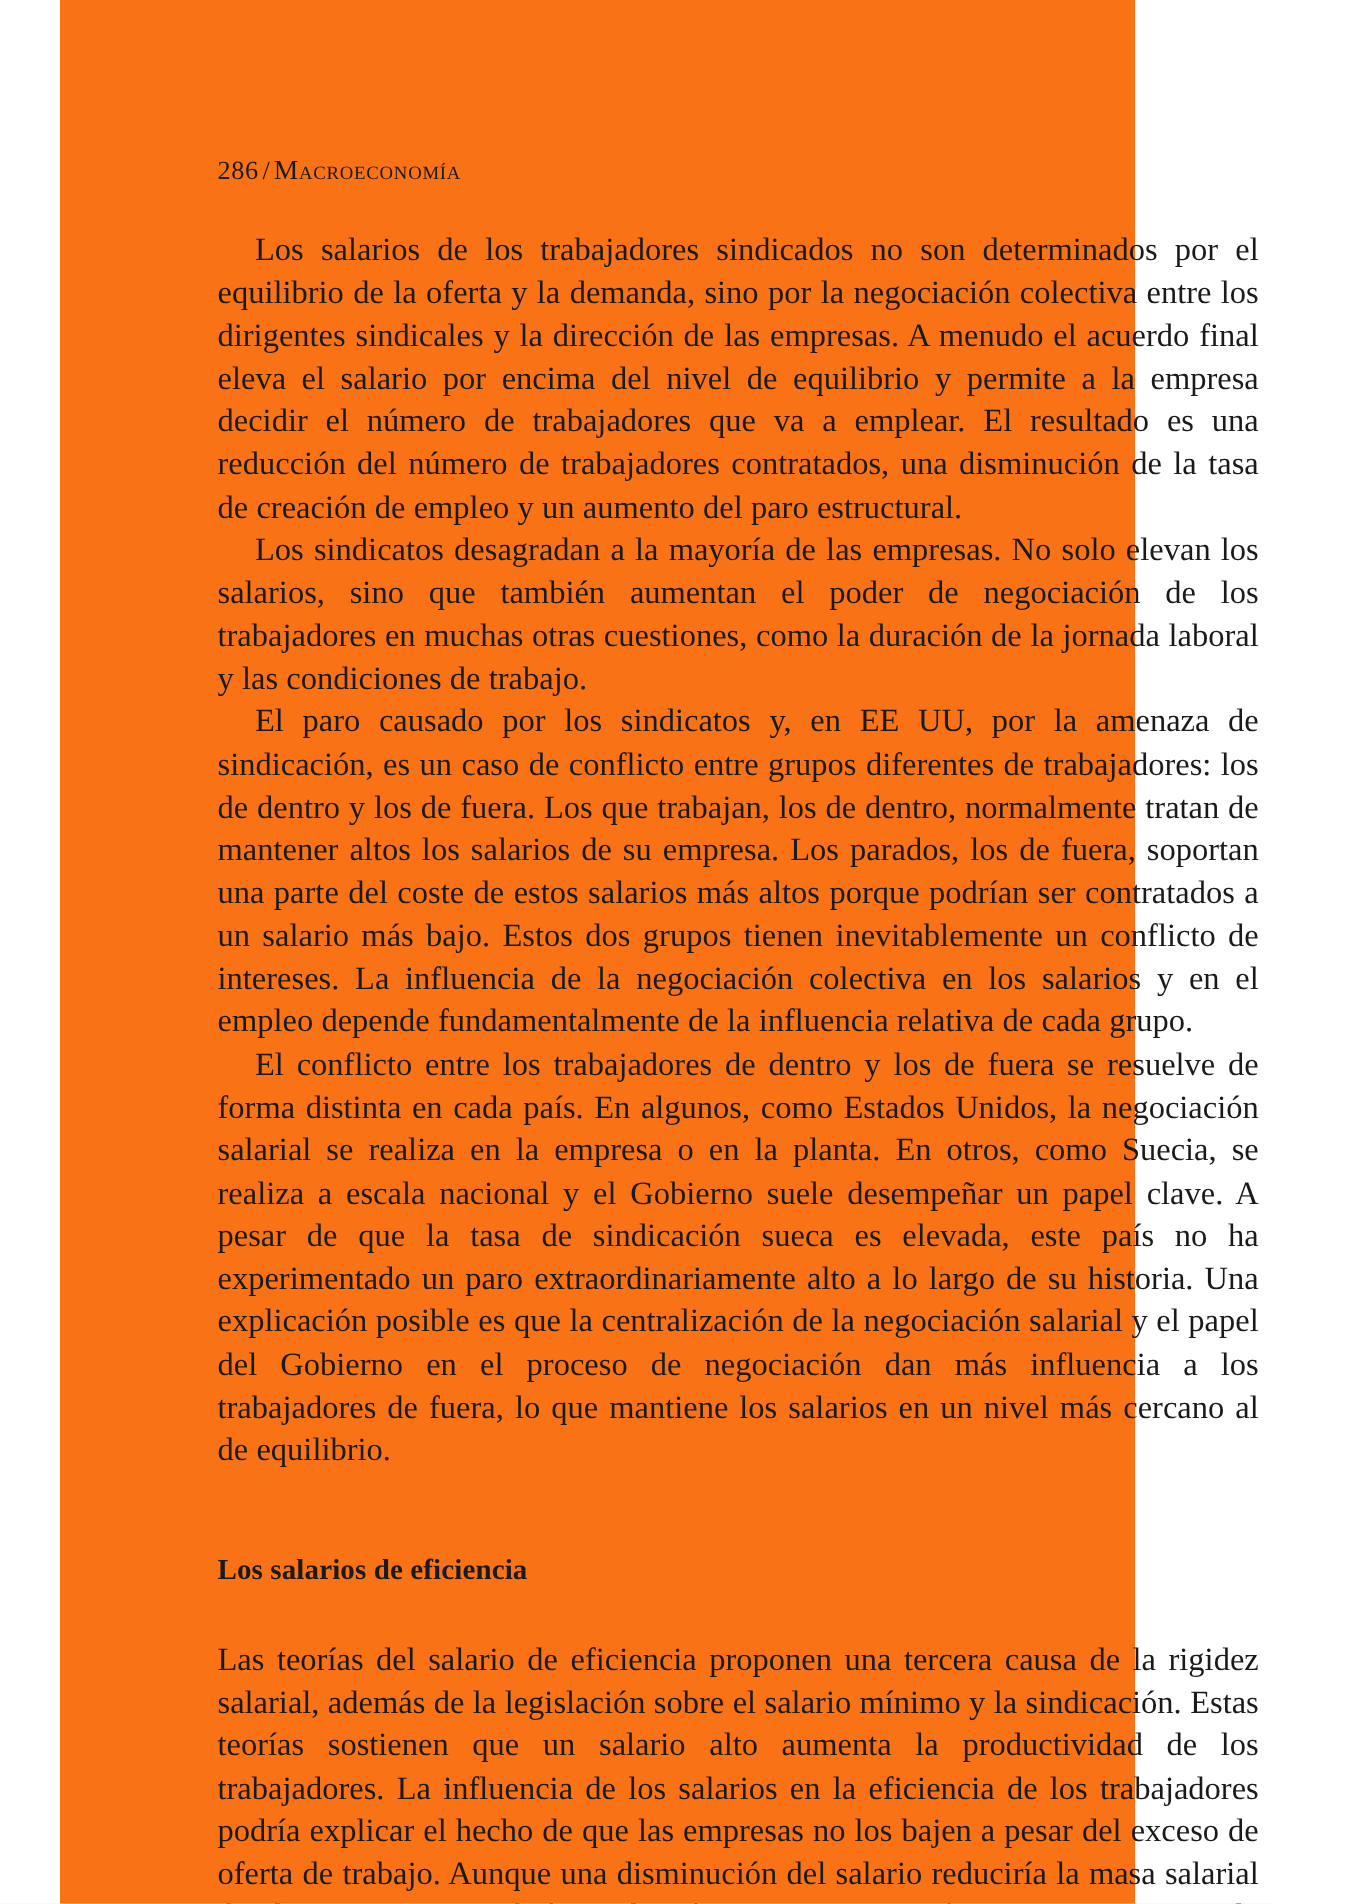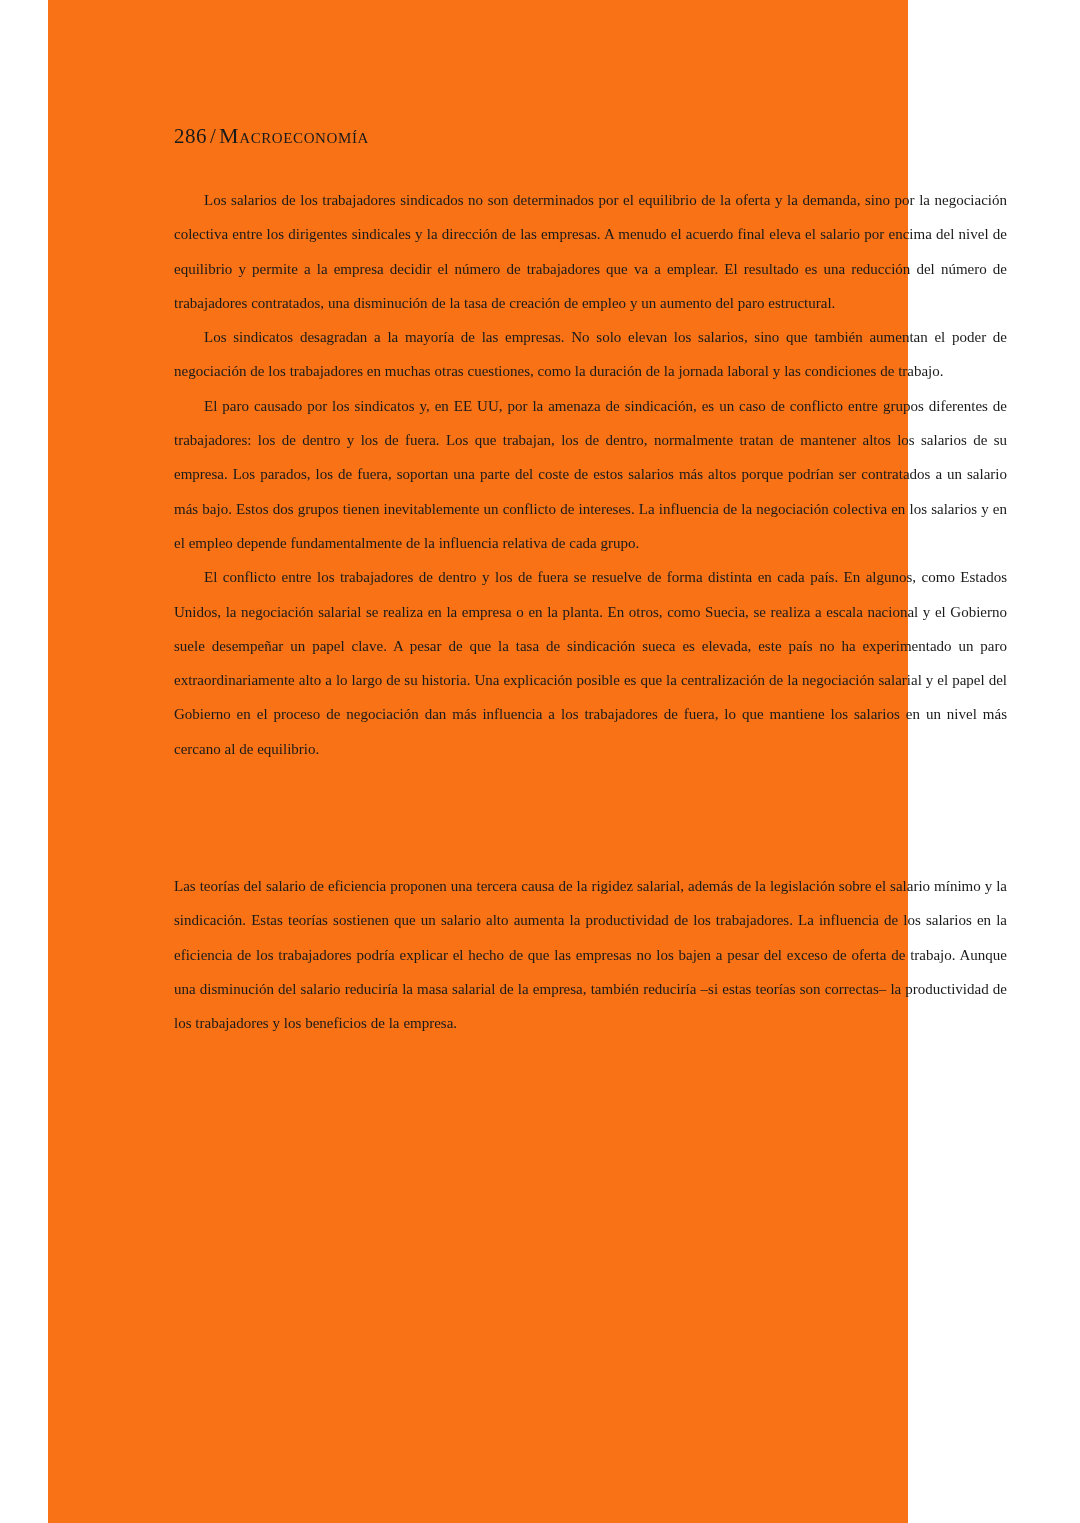--- a/index.html
+++ b/index.html
@@ -52,21 +52,21 @@
   
   .textblock {
     position: absolute;
     left: 126px;
     top: 183px;
     width: 833px;
   }
 
   p.body-par {
     margin: 0;
-    font-size: 15px;
+    font-size: 26px;
     line-height: 34.3px;
     text-align: justify;
     text-justify: inter-word;
     text-indent: 30px;
     hyphens: manual;
     word-spacing: 0.1px;
   }
   p.body-par.no-indent {
     text-indent: 0;
   }
@@ -106,20 +106,21 @@
   <div class="textblock">
     <div id="body-paragraphs">
         <p class="body-par"><span>Los salarios de los trabajadores sindicados no son determinados por el equilibrio de la oferta y la demanda, sino por la negociación colectiva entre los dirigentes sindicales y la dirección de las empresas. A menudo el acuerdo final eleva el salario por encima del nivel de equilibrio y permite a la empresa decidir el número de trabajadores que va a emplear. El resultado es una reducción del número de trabajadores contratados, una disminución de la tasa de creación de empleo y un aumento del paro estructural.</span></p>
         <p class="body-par"><span>Los sindicatos desagradan a la mayoría de las empresas. No solo elevan los salarios, sino que también aumentan el poder de negociación de los trabajadores en muchas otras cuestiones, como la duración de la jornada laboral y las condiciones de trabajo.</span></p>
         <p class="body-par"><span>El paro causado por los sindicatos y, en EE UU, por la amenaza de sindicación, es un caso de conflicto entre grupos diferentes de trabajadores: </span><b>los de dentro</b><span> y </span><b>los de fuera</b><span>. Los que trabajan, los de dentro, normalmente tratan de mantener altos los salarios de su empresa. Los parados, los de fuera, soportan una parte del coste de estos salarios más altos porque podrían ser contratados a un salario más bajo. Estos dos grupos tienen inevitablemente un conflicto de intereses. La influencia de la negociación colectiva en los salarios y en el empleo depende fundamentalmente de la influencia relativa de cada grupo.</span></p>
         <p class="body-par"><span>El conflicto entre los trabajadores de dentro y los de fuera se resuelve de forma distinta en cada país. En algunos, como Estados Unidos, la negociación salarial se realiza en la empresa o en la planta. En otros, como Suecia, se realiza a escala nacional y el Gobierno suele desempeñar un papel clave. A pesar de que la tasa de sindicación sueca es elevada, este país no ha experimentado un paro extraordinariamente alto a lo largo de su historia. Una explicación posible es que la centralización de la negociación salarial y el papel del Gobierno en el proceso de negociación dan más influencia a los trabajadores de fuera, lo que mantiene los salarios en un nivel más cercano al de equilibrio.</span></p>
       </div>
 
     <div class="gap-before-heading"></div>
 
+    <h2 class="section-heading">Los salarios de eficiencia</h2>
 
     <div class="gap-after-heading"></div>
 
     <div id="section-paragraphs">
         <p class="body-par no-indent"><span>Las </span><b>teorías del salario de eficiencia</b><span> proponen una tercera causa de la rigidez salarial, además de la legislación sobre el salario mínimo y la sindicación. Estas teorías sostienen que un salario alto aumenta la productividad de los trabajadores. La influencia de los salarios en la eficiencia de los trabajadores podría explicar el hecho de que las empresas no los bajen a pesar del exceso de oferta de trabajo. Aunque una disminución del salario reduciría la masa salarial de la empresa, también reduciría –si estas teorías son correctas– la productividad de los trabajadores y los beneficios de la empresa.</span></p>
       </div>
   </div>
 
 </div>
 

